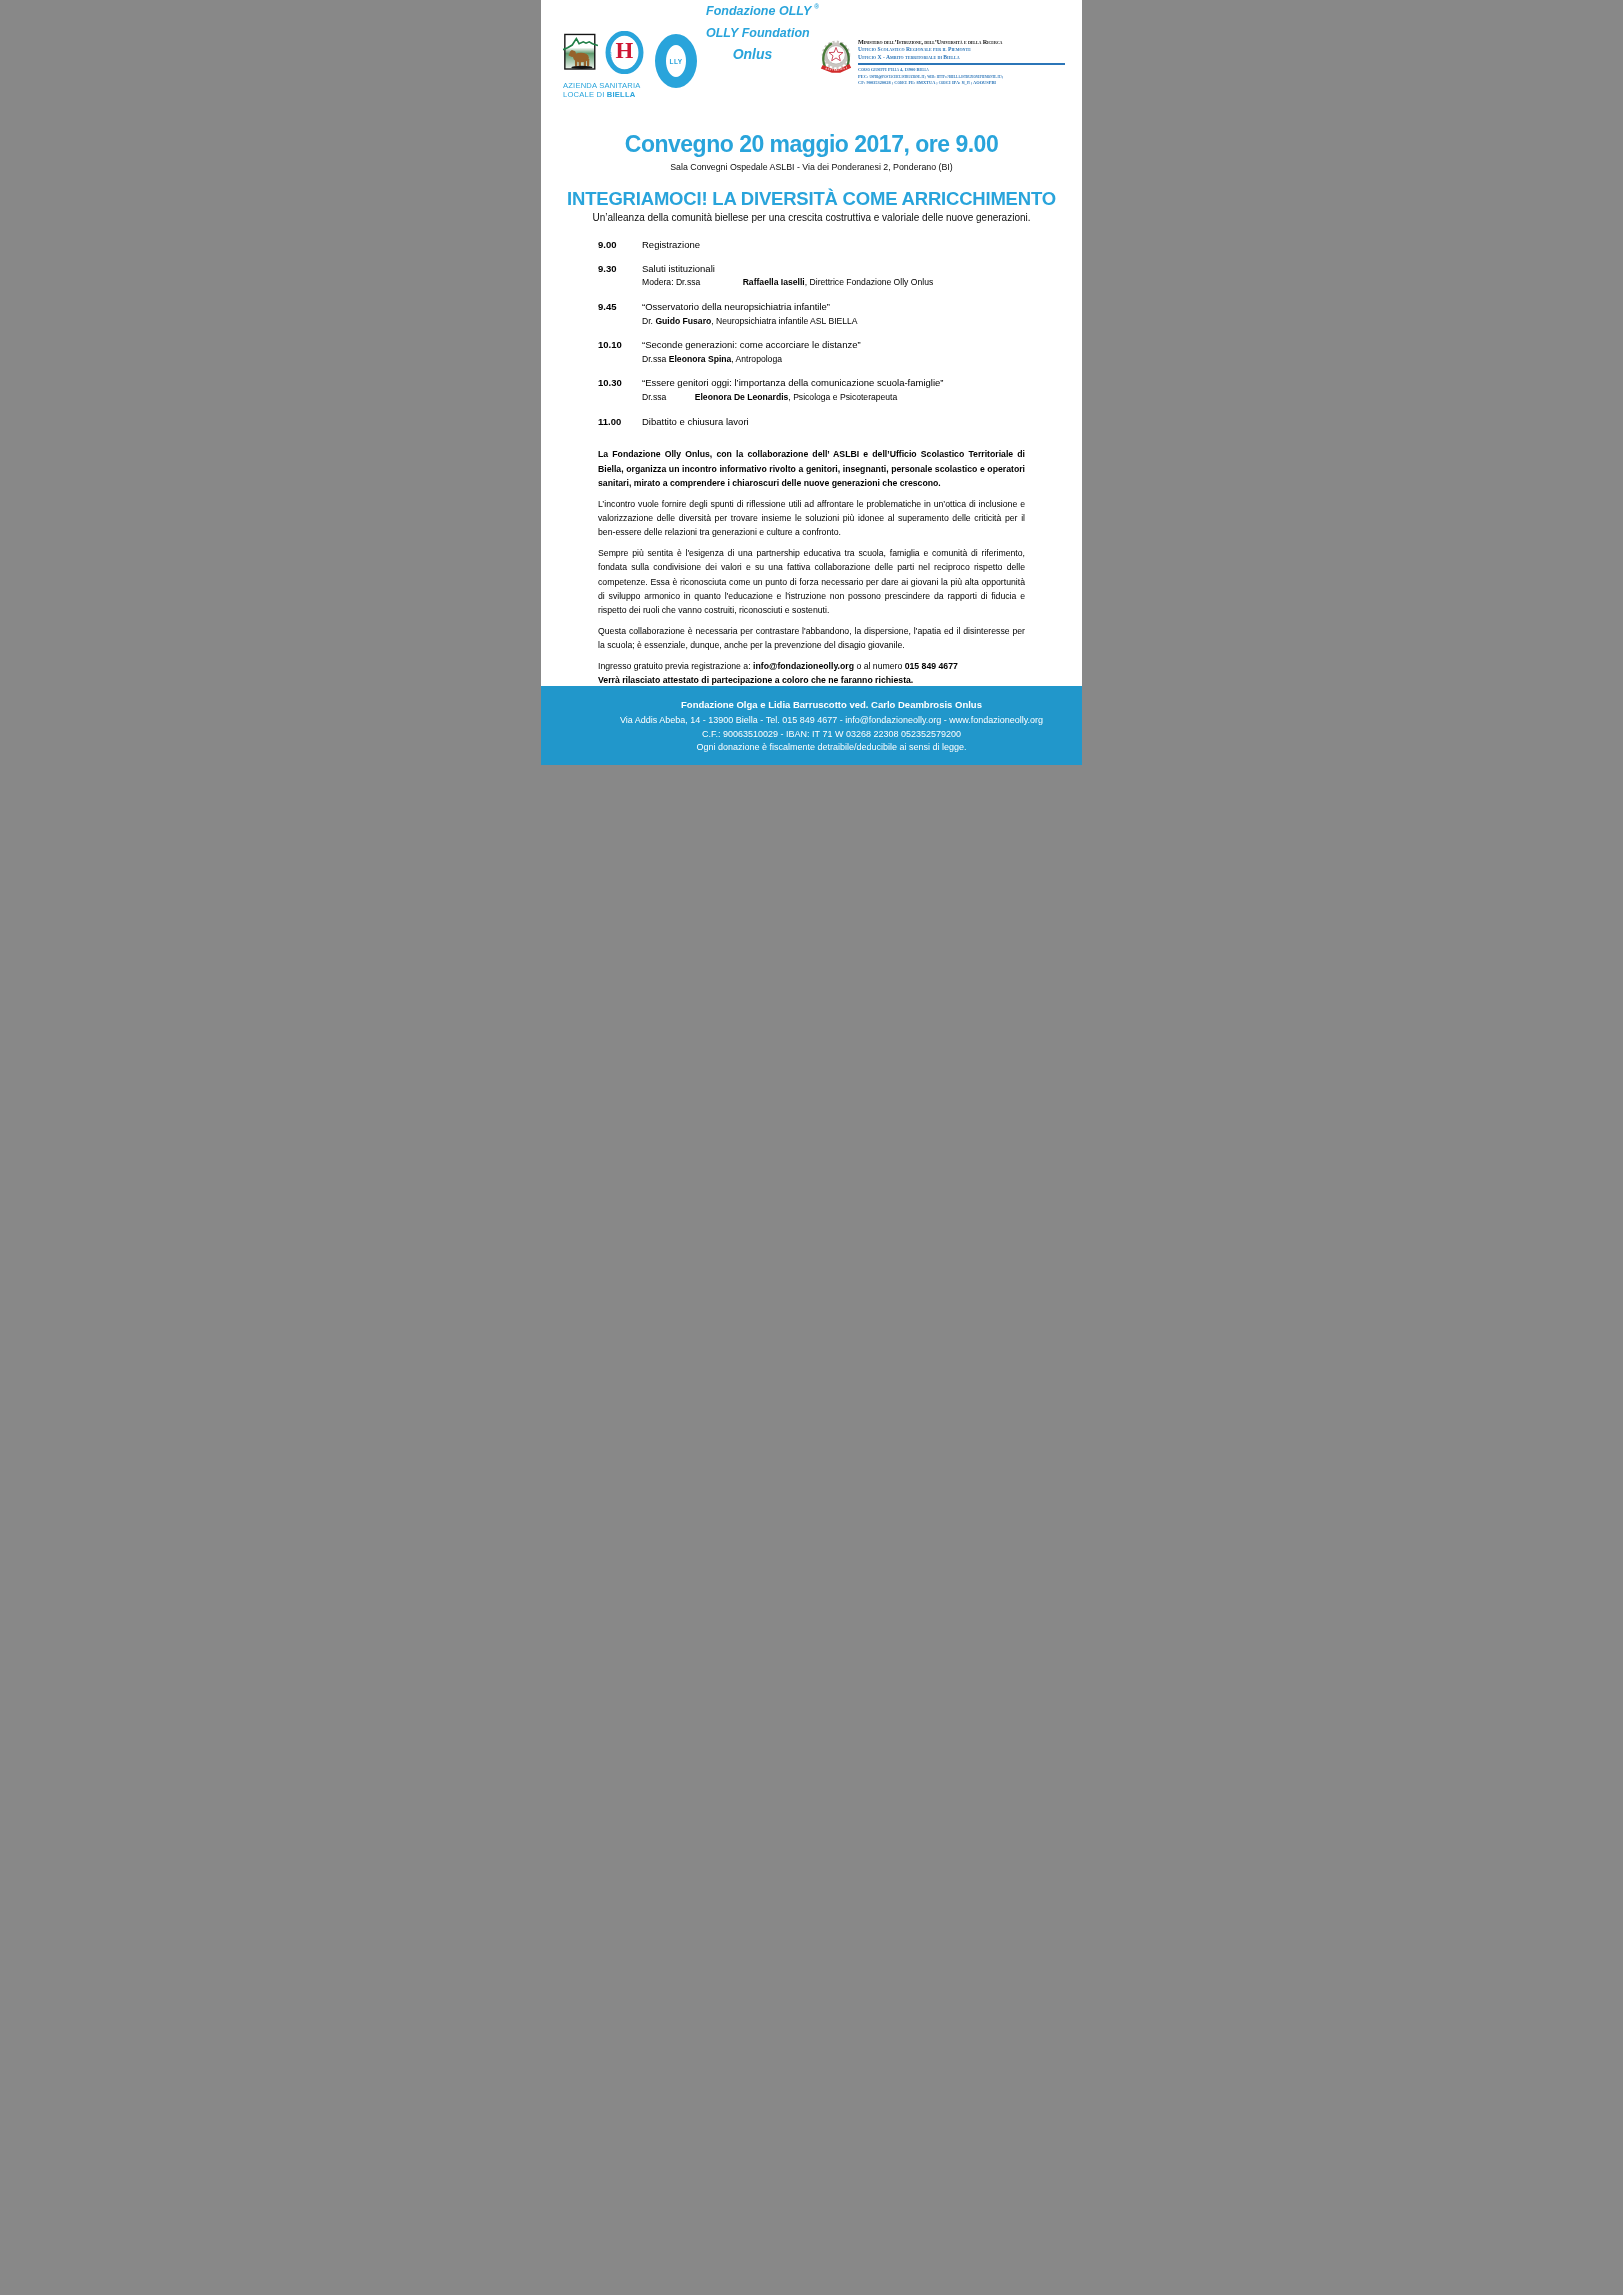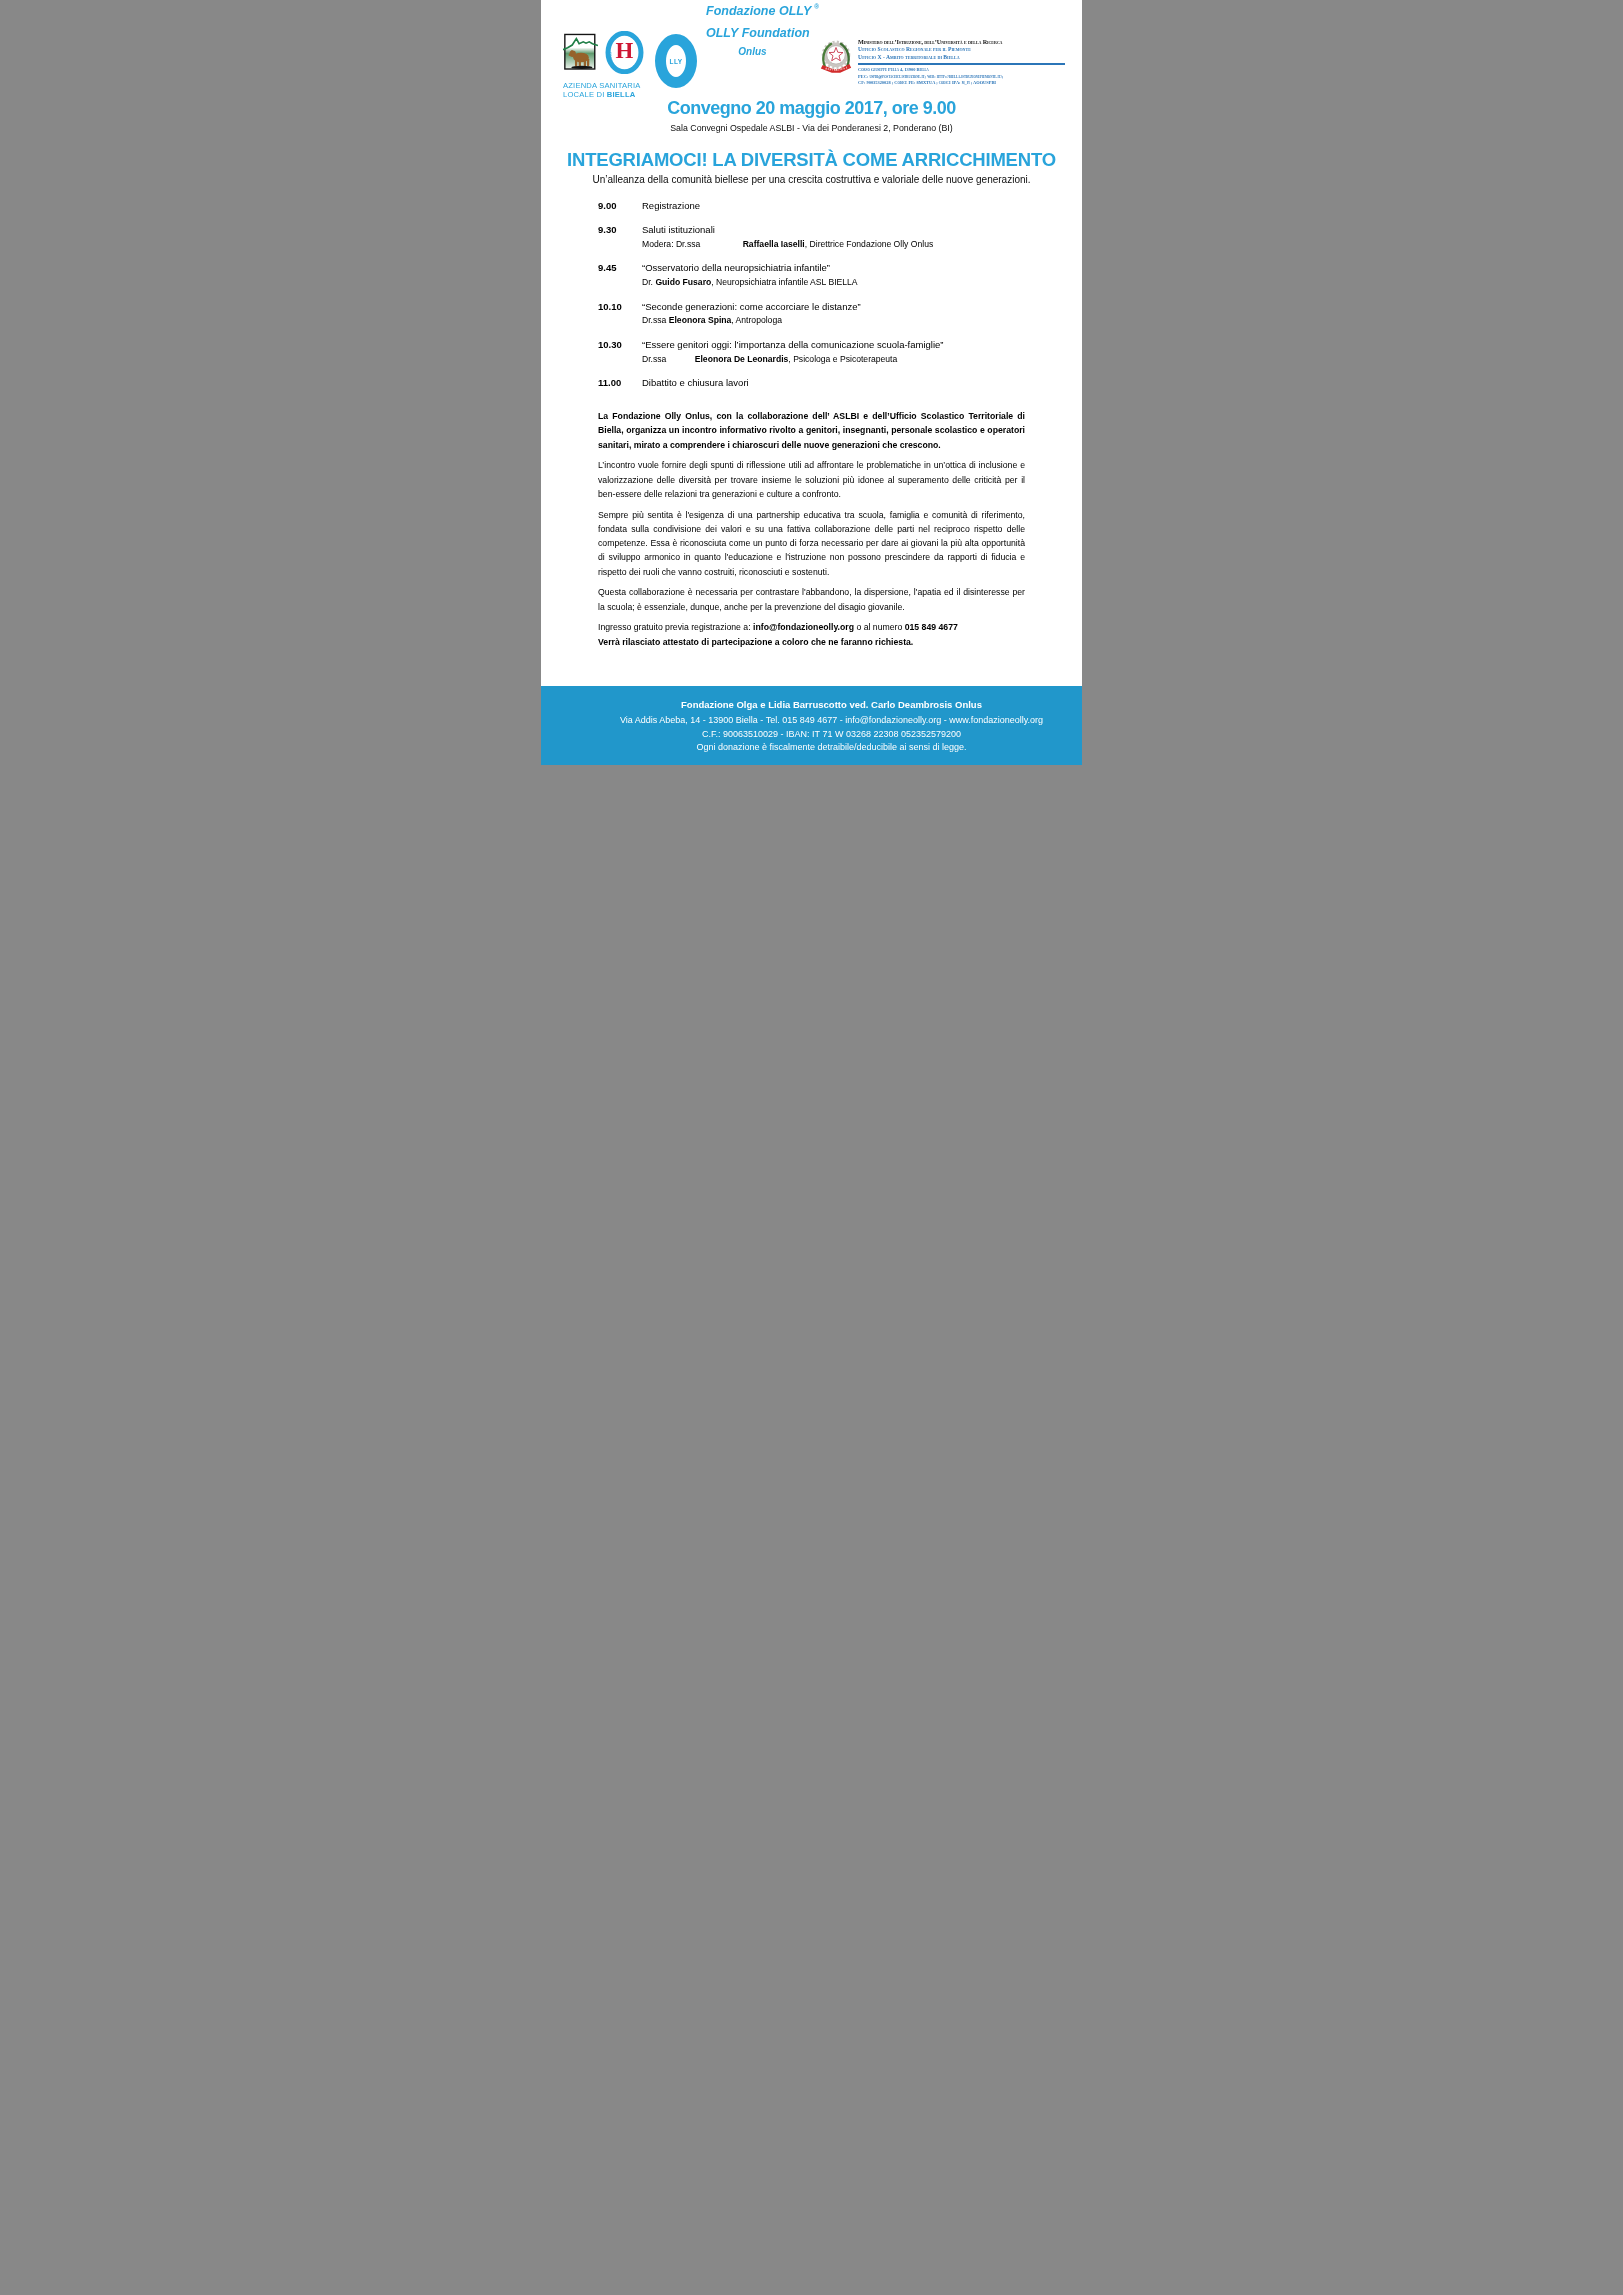--- a/index.html
+++ b/index.html
@@ -25,31 +25,31 @@
   .bear-svg{width:35px;height:41px;display:block;}
   .hosp-svg{width:39px;height:43px;display:block;}
   .asl-caption{margin-top:7.4px;color:var(--brand);font-size:7.6px;line-height:1.22;letter-spacing:0.2px;font-weight:400;}
   .olly-block{position:absolute;left:114px;top:34px;}
   .olly-ring{position:relative;width:42px;height:54px;border:11px solid var(--brand);border-radius:50%;}
   .olly-ring-label{position:absolute;left:50%;top:50%;transform:translate(-50%,-50%);font-size:6.5px;font-weight:700;color:var(--brand);letter-spacing:0.5px;}
   .olly-text{position:absolute;left:165px;top:3.7px;width:106px;color:var(--brand);font-style:italic;font-weight:700;}
   .olly-line1{font-size:12.5px;white-space:nowrap;}
   .olly-reg{display:inline-block;font-size:6.5px;position:relative;top:-5.6px;left:2.8px;font-style:normal;}
   .olly-line2{font-size:12.5px;margin-top:7.9px;white-space:nowrap;}
-  .olly-line3{font-size:10px;margin-top:6px;text-align:center;width:93px;}
+  .olly-line3{font-size:14px;margin-top:6px;text-align:center;width:93px;}
   .ministero-block{position:absolute;left:278px;top:38px;width:246px;display:flex;}
   .emblem-svg{width:34px;height:39px;flex-shrink:0;margin-top:0.9px;display:block;}
   .min-text{margin-left:5.1px;flex:1;font-family:"Liberation Serif",serif;font-variant:small-caps;}
   .min-line1{font-size:6.2px;font-weight:700;color:#141414;line-height:1.3;white-space:nowrap;letter-spacing:-0.1px;}
   .min-line2,.min-line3{font-size:5.6px;font-weight:700;color:var(--ministry-blue);line-height:1.35;white-space:nowrap;}
   .min-rule{height:1.9px;background:var(--ministry-blue);margin:1.9px 0 2.3px;}
   .min-small{font-size:4.4px;font-weight:700;color:var(--ministry-blue);line-height:1.5;white-space:nowrap;}
   
   .title-section{text-align:center;}
-  .event-title{font-size:18px;line-height:1.1;font-weight:700;color:var(--brand);letter-spacing:-0.5px;}
+  .event-title{margin-top:33px;font-size:23px;line-height:1.1;font-weight:700;color:var(--brand);letter-spacing:-0.5px;}
   .event-location{margin-top:4.6px;font-size:8.8px;color:#0d0d0d;}
   .event-headline{margin-top:16.7px;font-size:18.5px;line-height:1.1;font-weight:700;color:var(--brand);letter-spacing:-0.2px;}
   .event-tagline{margin-top:3.2px;font-size:10px;color:#0d0d0d;}
   
   .schedule{margin:15.7px 0 0 57px;width:435px;}
   .sched-row{display:flex;margin-bottom:12.5px;}
   .sched-time{width:44px;flex-shrink:0;font-weight:700;font-size:9.5px;color:#000;line-height:1.2;}
   .sched-body{flex:1;}
   .sched-title{font-size:9.5px;color:#000;line-height:1.2;}
   .sched-speaker{font-size:8.6px;color:#000;margin-top:3.2px;line-height:1.3;}

